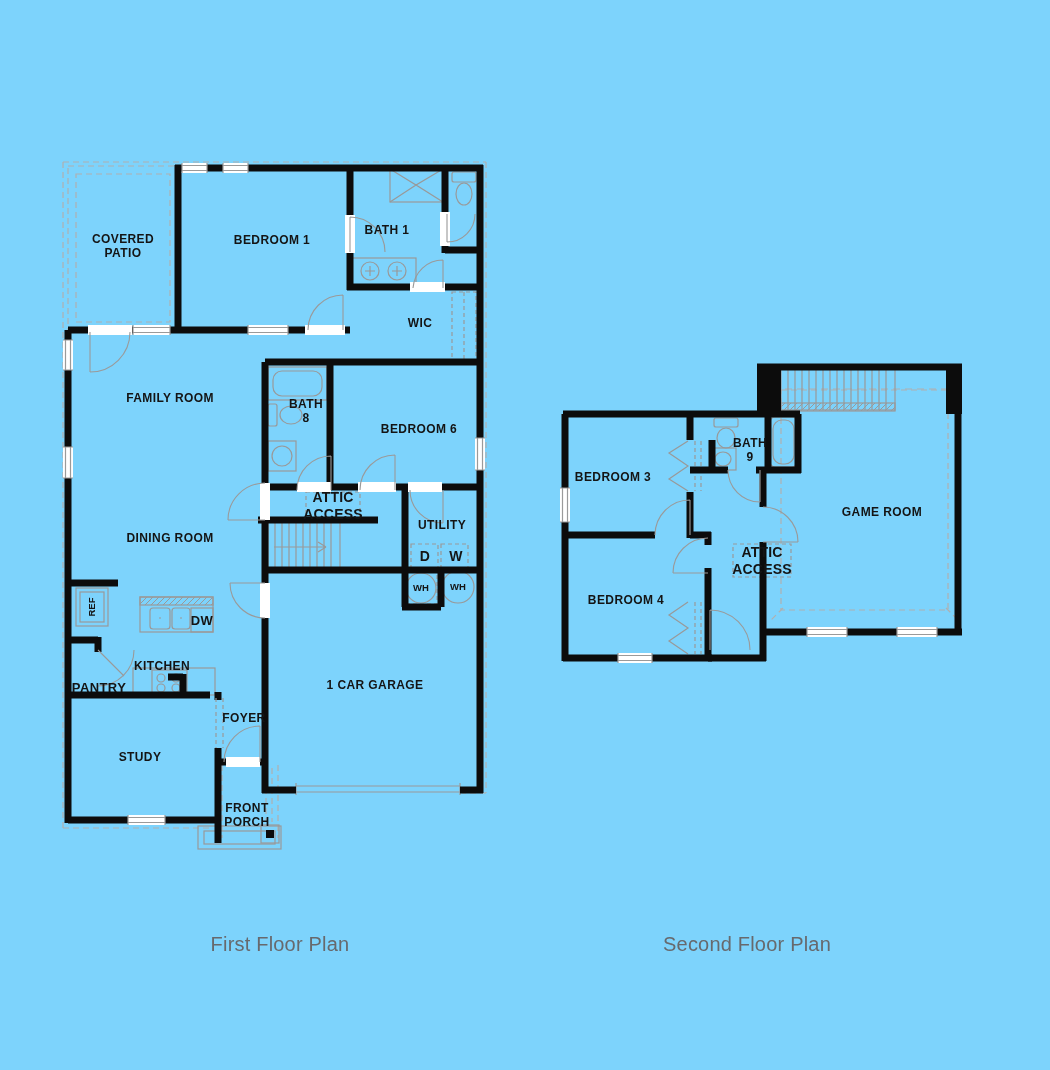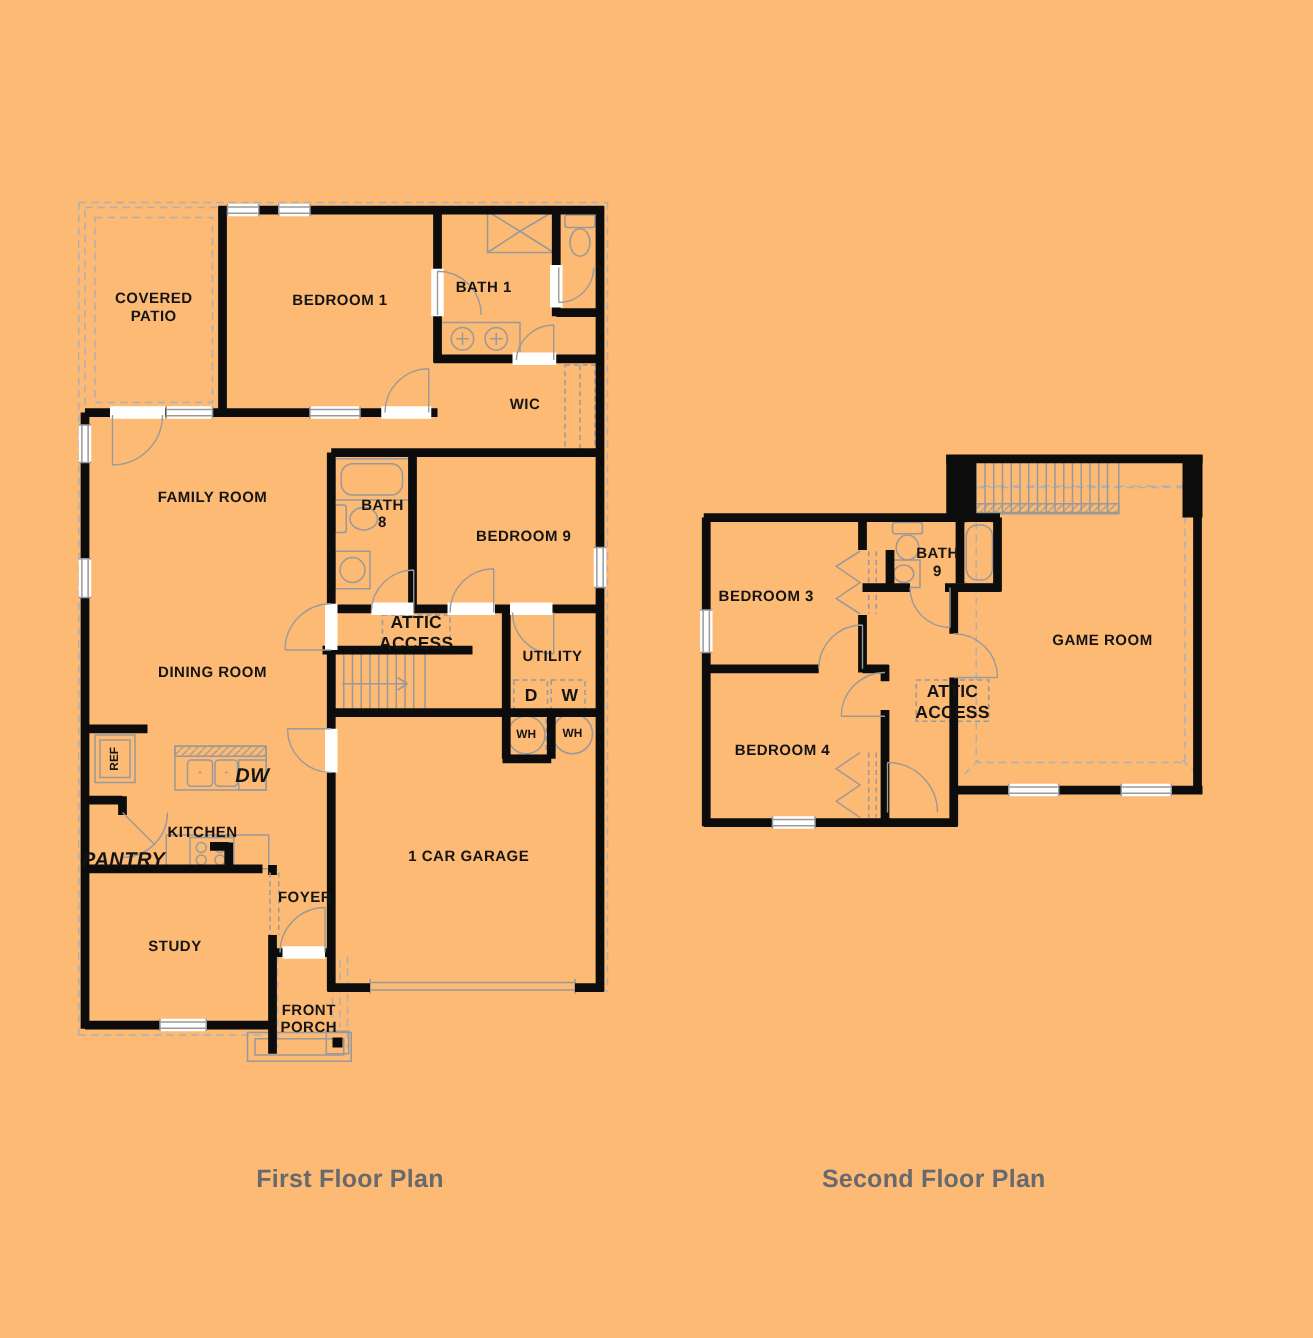--- a/index.html
+++ b/index.html
@@ -1,26 +1,26 @@
 <!DOCTYPE html>
 <html><head>
 <meta charset="utf-8">
 <style>
   html,body{margin:0;padding:0;background:#ffffff;}
-  #canvas{position:relative;width:1050px;height:1070px;background:#fdba74;overflow:hidden;
+  #canvas{position:relative;width:1050px;height:1070px;background:#7dd3fc;overflow:hidden;
           font-family:"Liberation Sans",sans-serif;}
   #plan-svg{position:absolute;left:0;top:0;}
   .lbl{position:absolute;transform:translate(-50%,-50%);font-weight:bold;font-size:12px;
        color:#141414;letter-spacing:.4px;text-align:center;line-height:1.2;white-space:nowrap;}
   .wrap{white-space:normal;}
-  .fs11{font-size:16px;font-style:italic;}
+  .fs11{font-size:13px;}
   .fs10{font-size:14px;letter-spacing:.2px;}
   .fs9{font-size:9.5px;letter-spacing:0;}
   .rot{transform:translate(-50%,-50%) rotate(-90deg);}
-  .title{position:absolute;transform:translate(-50%,-50%);font-weight:bold;font-size:20px;
+  .title{position:absolute;transform:translate(-50%,-50%);font-weight:normal;font-size:20px;
          color:#67696d;letter-spacing:.2px;white-space:nowrap;}
 </style>
 </head>
 <body>
 
 <div id="canvas">
 
 <svg id="plan-svg" width="1050" height="1070" viewBox="0 0 1050 1070">
   <defs>
     <pattern id="hatch" patternUnits="userSpaceOnUse" width="6" height="6">
@@ -250,21 +250,21 @@
     <path d="M710,610 A40 40 0 0 1 750,650 M710,610 V650"></path>
   </g>
 </svg>
 
   <div class="lbl wrap" style="left:123px;top:246px;width:92px">COVERED PATIO</div>
   <div class="lbl" style="left:272px;top:240px">BEDROOM 1</div>
   <div class="lbl" style="left:387px;top:230px">BATH 1</div>
   <div class="lbl" style="left:420px;top:323px">WIC</div>
   <div class="lbl" style="left:170px;top:398px">FAMILY ROOM</div>
   <div class="lbl wrap" style="left:306px;top:411px;width:44px">BATH 8</div>
-  <div class="lbl" style="left:419px;top:429px">BEDROOM 9</div>
+  <div class="lbl" style="left:419px;top:429px">BEDROOM 6</div>
   <div class="lbl wrap fs10" style="left:333px;top:506px;width:62px">ATTIC ACCESS</div>
   <div class="lbl" style="left:170px;top:538px">DINING ROOM</div>
   <div class="lbl" style="left:442px;top:525px">UTILITY</div>
   <div class="lbl fs10" style="left:425px;top:556px">D</div>
   <div class="lbl fs10" style="left:456px;top:556px">W</div>
   <div class="lbl fs9" style="left:421px;top:588px">WH</div>
   <div class="lbl fs9" style="left:458px;top:587px">WH</div>
   <div class="lbl fs9 rot" style="left:92px;top:607px">REF</div>
   <div class="lbl fs11" style="left:202px;top:621px">DW</div>
   <div class="lbl" style="left:162px;top:666px">KITCHEN</div>

